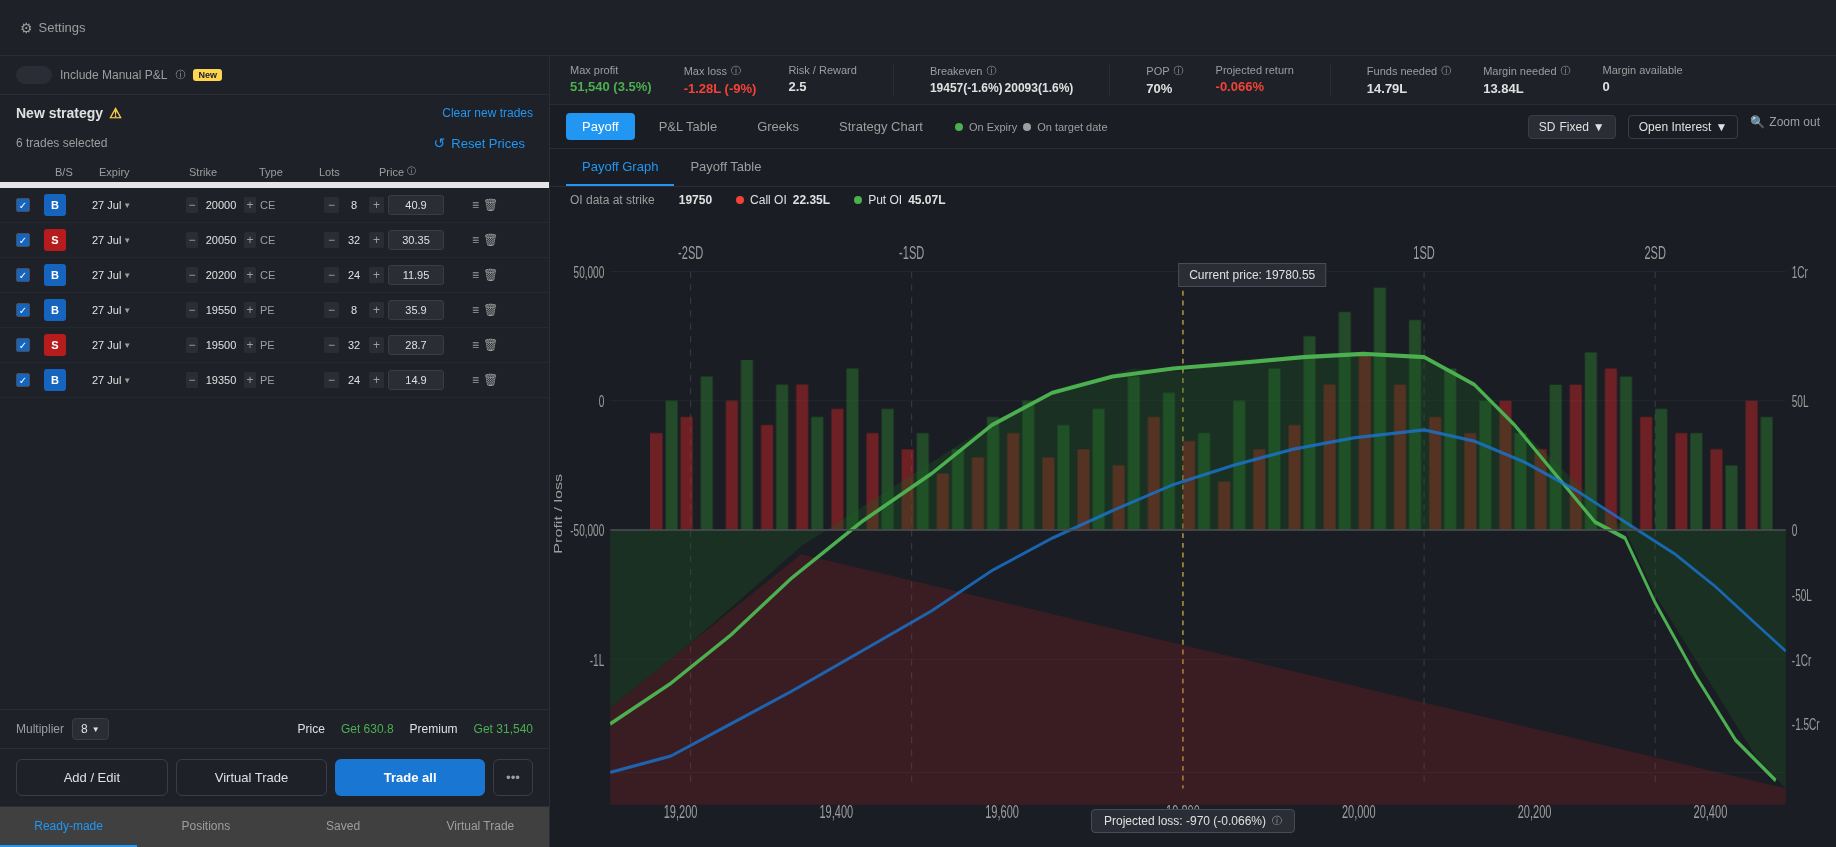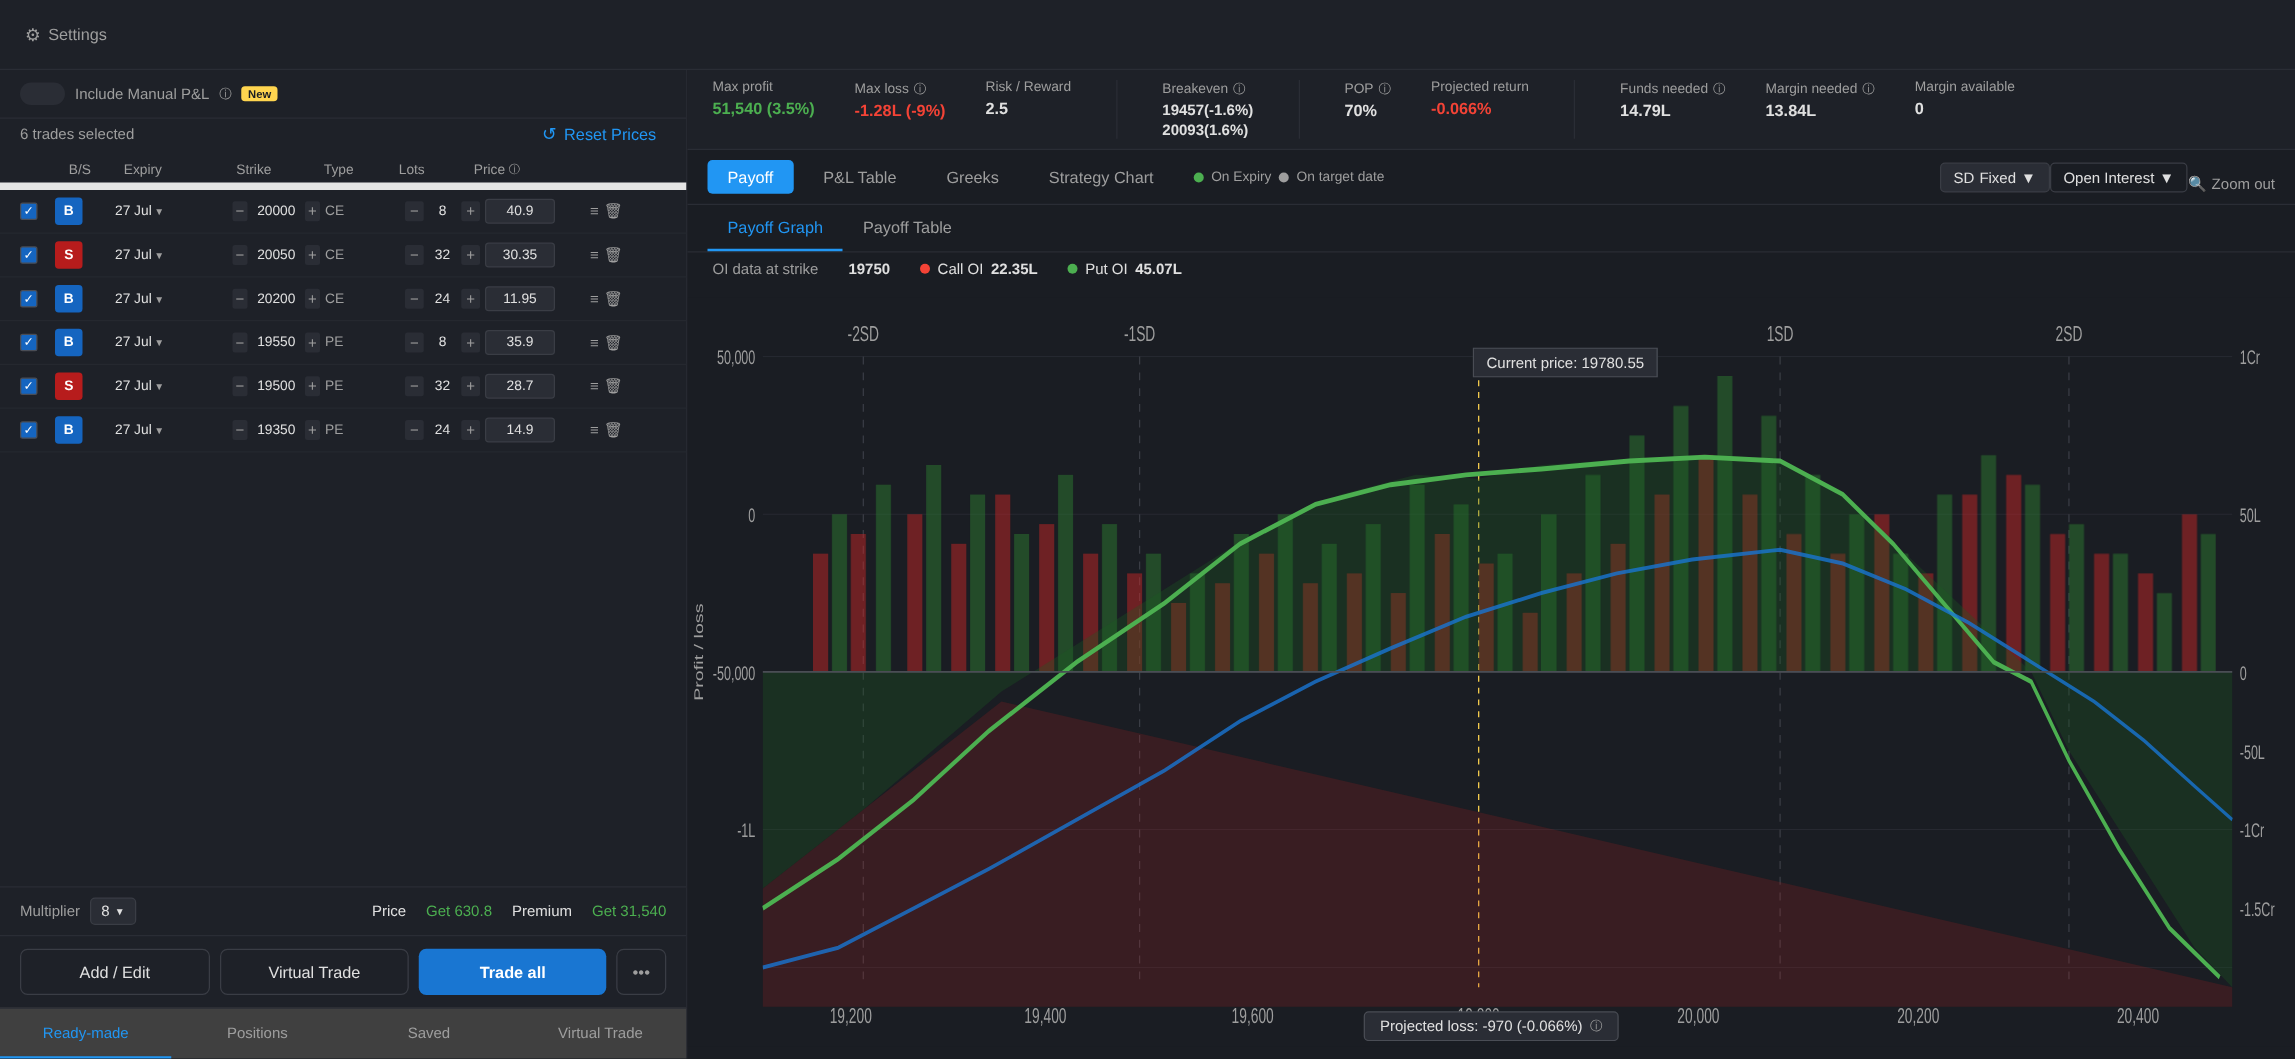--- a/index.html
+++ b/index.html
@@ -18,21 +18,21 @@
     .header-right { display: flex; align-items: center; padding: 0 20px; flex: 1; }
     .settings-btn { display: flex; align-items: center; gap: 6px; background: transparent; border: none; color: #9e9e9e; cursor: pointer; font-size: 13px; }
     .settings-icon { font-size: 14px; }
     .stat-item { display: flex; flex-direction: column; gap: 3px; }
     .stat-label { color: #9e9e9e; font-size: 11px; display: flex; align-items: center; gap: 4px; }
     .stat-value { font-size: 13px; font-weight: 600; }
     .stat-green { color: #4caf50; }
     .stat-red { color: #f44336; }
     .stat-white { color: #e0e0e0; }
     .info-circle { color: #9e9e9e; font-size: 10px; cursor: pointer; }
-    .breakeven-vals { display: flex; flex-direction: column; gap: 2px; }
+    .breakeven-vals { display: flex; gap: 2px; }
     
     
     .main { display: flex; flex: 1; overflow: hidden; }
     
     
     .left-panel { width: 550px; background: #1e2128; border-right: 1px solid #2a2d35; display: flex; flex-direction: column; }
     
     .toggle-row { display: flex; align-items: center; padding: 10px 16px; gap: 8px; border-bottom: 1px solid #2a2d35; }
     .toggle { width: 36px; height: 18px; background: #2a2d35; border-radius: 9px; cursor: pointer; position: relative; }
     .toggle-label { color: #9e9e9e; font-size: 12px; }
@@ -95,21 +95,21 @@
     
     .chart-toolbar { display: flex; align-items: center; padding: 8px 16px; gap: 8px; border-bottom: 1px solid #2a2d35; }
     .tab-btn { padding: 6px 16px; border-radius: 4px; border: none; cursor: pointer; font-size: 13px; }
     .tab-btn.active { background: #2196f3; color: white; }
     .tab-btn.inactive { background: transparent; color: #9e9e9e; }
     
     .legend { display: flex; align-items: center; gap: 6px; margin-left: 8px; font-size: 11px; color: #9e9e9e; }
     .legend-dot-green { width: 8px; height: 8px; background: #4caf50; border-radius: 50%; }
     .legend-dot-grey { width: 8px; height: 8px; background: #9e9e9e; border-radius: 50%; }
     
-    .toolbar-right { margin-left: auto; display: flex; align-items: flex-end; gap: 0; }
+    .toolbar-right { margin-left: auto; display: flex; align-items: flex-start; gap: 12px; }
     .sd-select { display: flex; align-items: center; gap: 4px; background: #2a2d35; border: 1px solid #3a3d45; border-radius: 4px; padding: 4px 10px; font-size: 12px; cursor: pointer; }
     .oi-select { display: flex; align-items: center; gap: 4px; background: transparent; border: 1px solid #3a3d45; border-radius: 4px; padding: 4px 10px; font-size: 12px; cursor: pointer; }
     .zoom-btn { display: flex; align-items: center; gap: 4px; background: transparent; border: none; color: #9e9e9e; cursor: pointer; font-size: 12px; }
     
     
     .sub-tabs { display: flex; padding: 0 16px; border-bottom: 1px solid #2a2d35; gap: 0; }
     .sub-tab { padding: 10px 16px; font-size: 13px; color: #9e9e9e; cursor: pointer; border-bottom: 2px solid transparent; }
     .sub-tab.active { color: #2196f3; border-bottom-color: #2196f3; }
     
     
@@ -150,20 +150,27 @@
 
     <div class="left-panel">
 
       <div class="toggle-row">
         <div class="toggle"></div>
         <span class="toggle-label">Include Manual P&amp;L</span>
         <span class="info-circle">ⓘ</span>
         <span class="new-badge">New</span>
       </div>
 
+      <div class="strategy-header">
+        <div class="strategy-title">
+          <span>New strategy</span>
+          <span class="warning-icon">⚠</span>
+        </div>
+        <button class="clear-btn">Clear new trades</button>
+      </div>
 
       <div style="display:flex; align-items:center; justify-content:space-between; padding: 0 16px 6px;">
         <span style="font-size:12px; color:#9e9e9e;">6 trades selected</span>
         <button class="reset-prices-btn">
           <span class="refresh-icon">↺</span>
           <span>Reset Prices</span>
         </button>
       </div>
 
       <div class="table-header">

